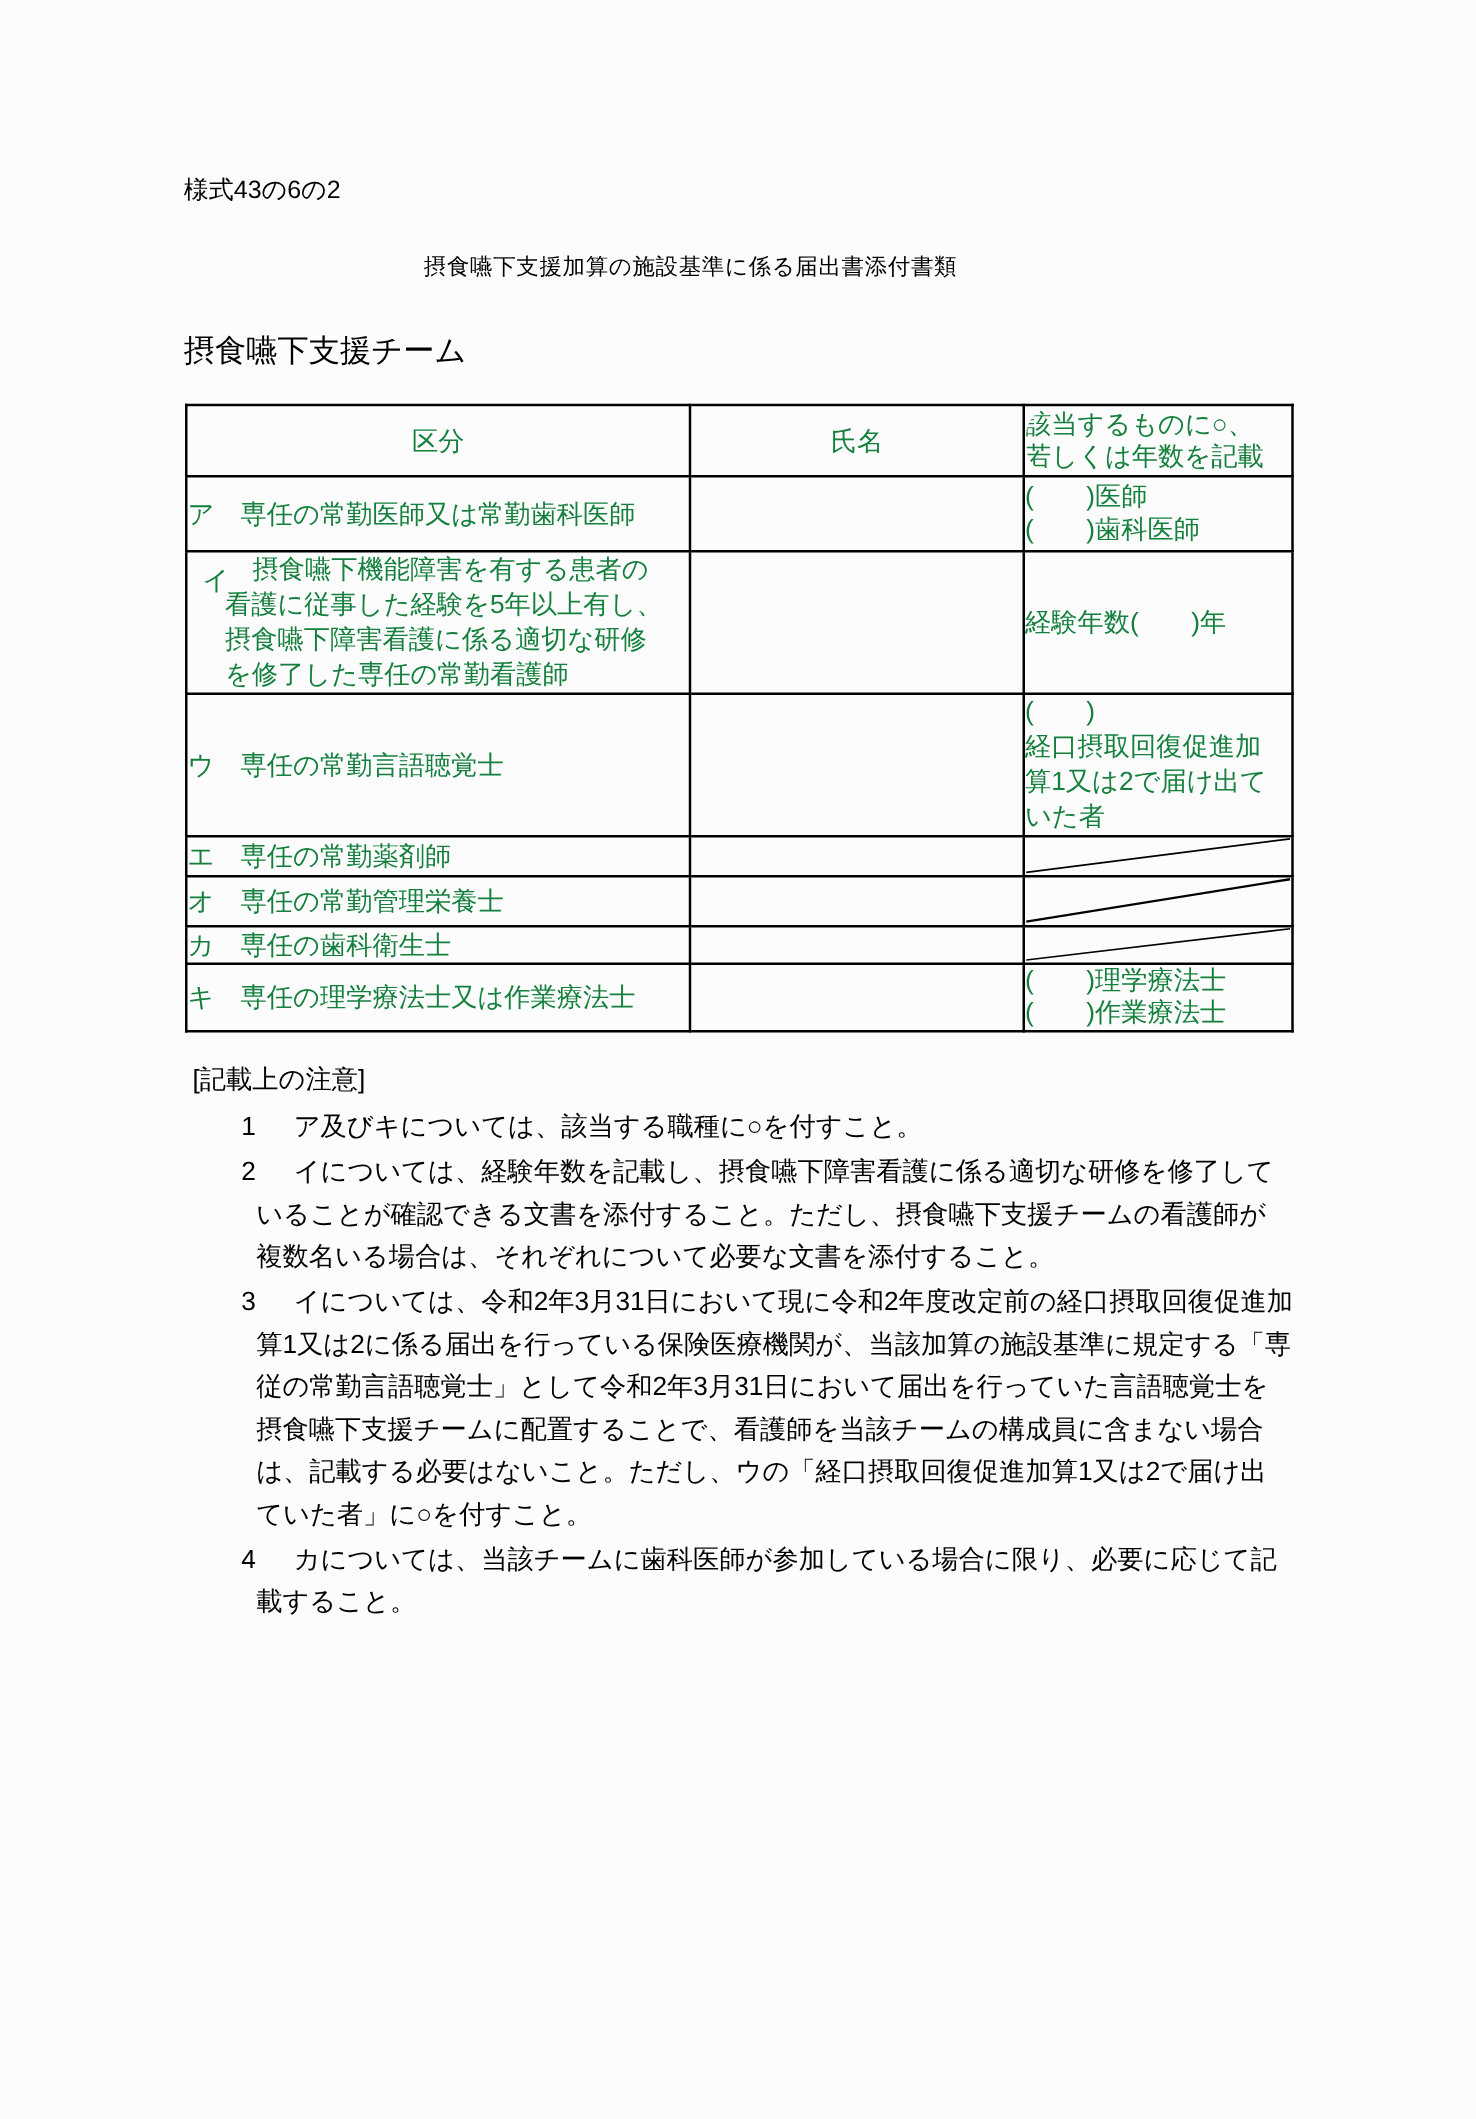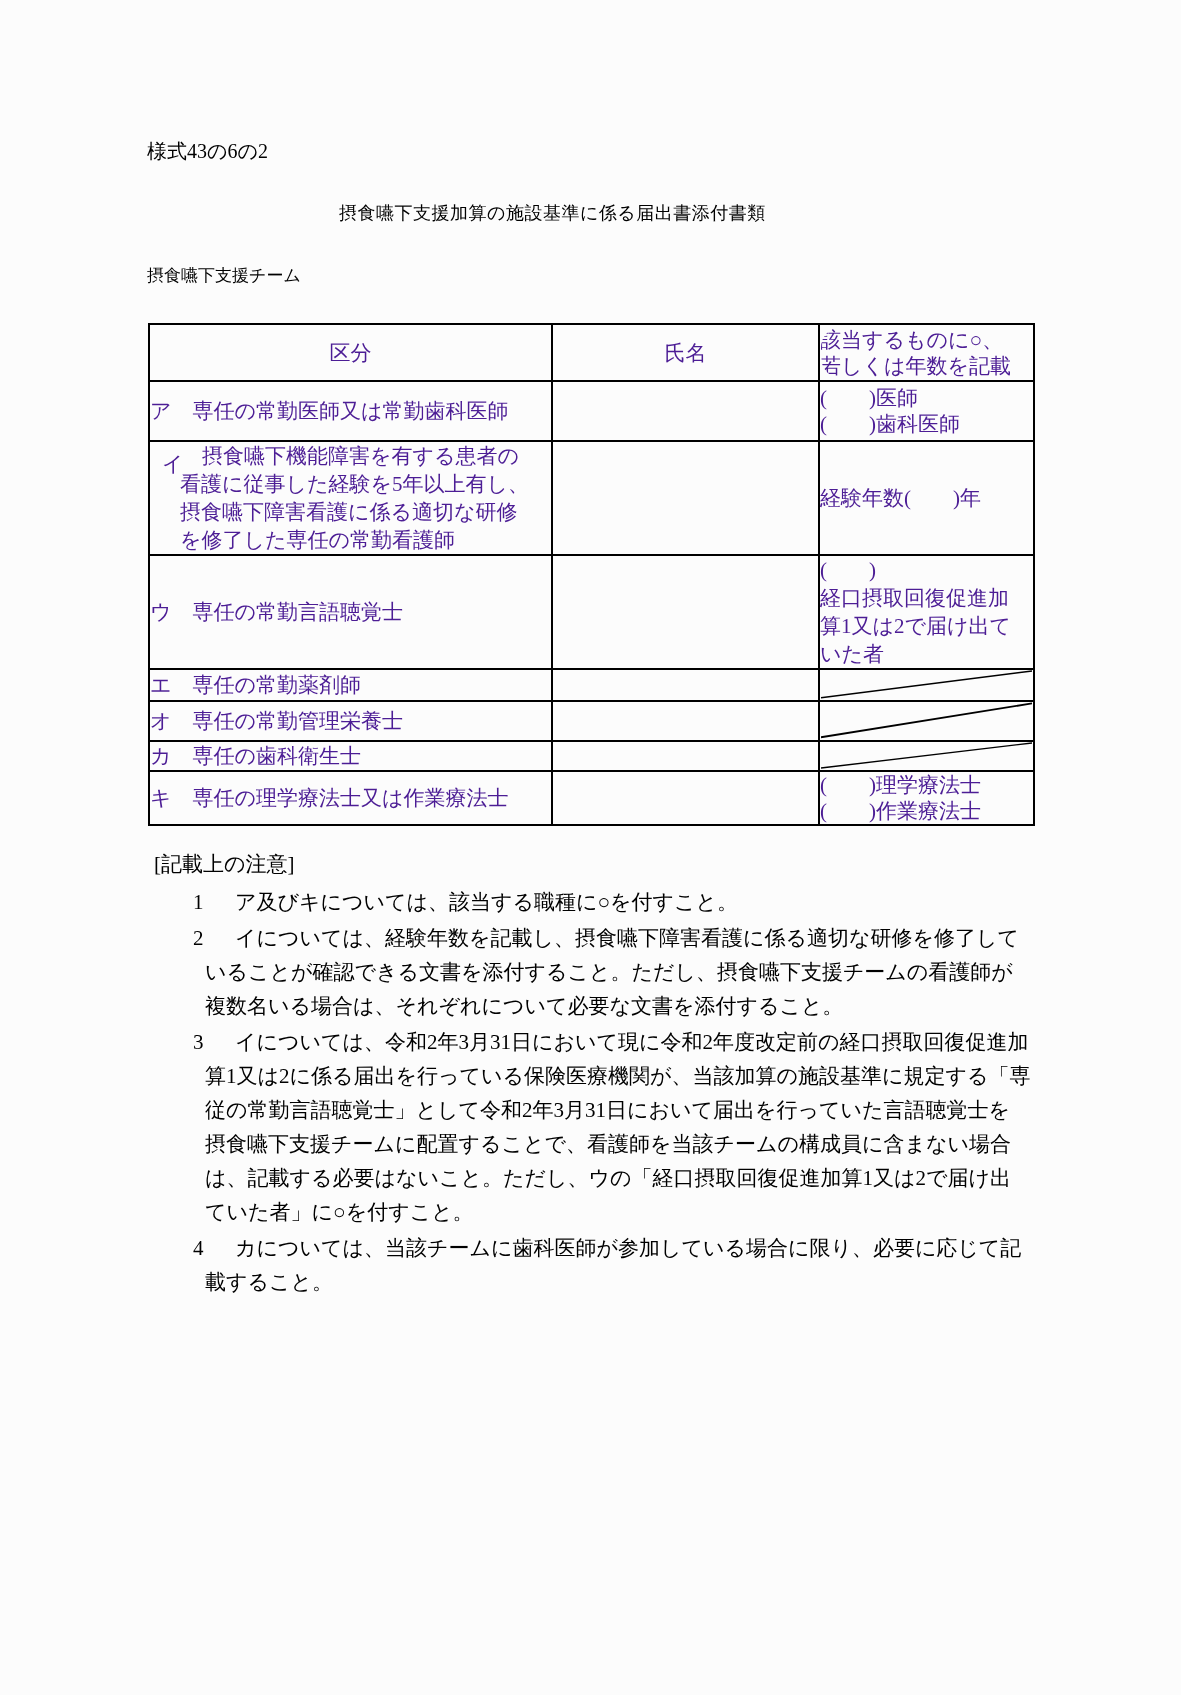--- a/index.html
+++ b/index.html
@@ -2,31 +2,31 @@
 <html><head>
 <meta charset="utf-8">
 <style>
   html,body{margin:0;padding:0;background:#fcfcfc;}
   .page{
     position:relative;
     width:1181px;
     height:1695px;
     background:#fcfcfc;
     color:#000;
-    font-family:Liberation Serif, serif;
+    font-family:Liberation Sans, sans-serif;
     overflow:hidden;
   }
   .form-number{position:absolute;left:147px;top:138px;font-size:20px;}
   .doc-title{position:absolute;left:339px;top:201px;font-size:18px;letter-spacing:0.5px;}
-  .table-label{position:absolute;left:147px;top:264px;font-size:17px;}
+  .table-label{position:absolute;left:147px;top:264px;font-size:25px;}
 
   table.staff{
     position:absolute;left:148px;top:323px;width:885px;
     border-collapse:collapse;table-layout:fixed;
-    font-size:21px;color:#4c1d95;
+    font-size:21px;color:#15803d;
   }
   table.staff td{border:2px solid #000;padding:0;vertical-align:middle;overflow:hidden;}
   .col-cat{width:403px;}
   .col-name{width:267px;}
   .col-app{width:215px;}
   .hdr-center{text-align:center;}
   .hdr-app{padding:2px 4px 2px 7px;line-height:26px;vertical-align:middle;border-radius:24px;}
   .cat-single{padding-left:12px;}
   .app-lines{padding:4px 4px 4px 8px;line-height:26px;}
   .app-lines4{padding:2px 4px 2px 8px;line-height:28px;}

